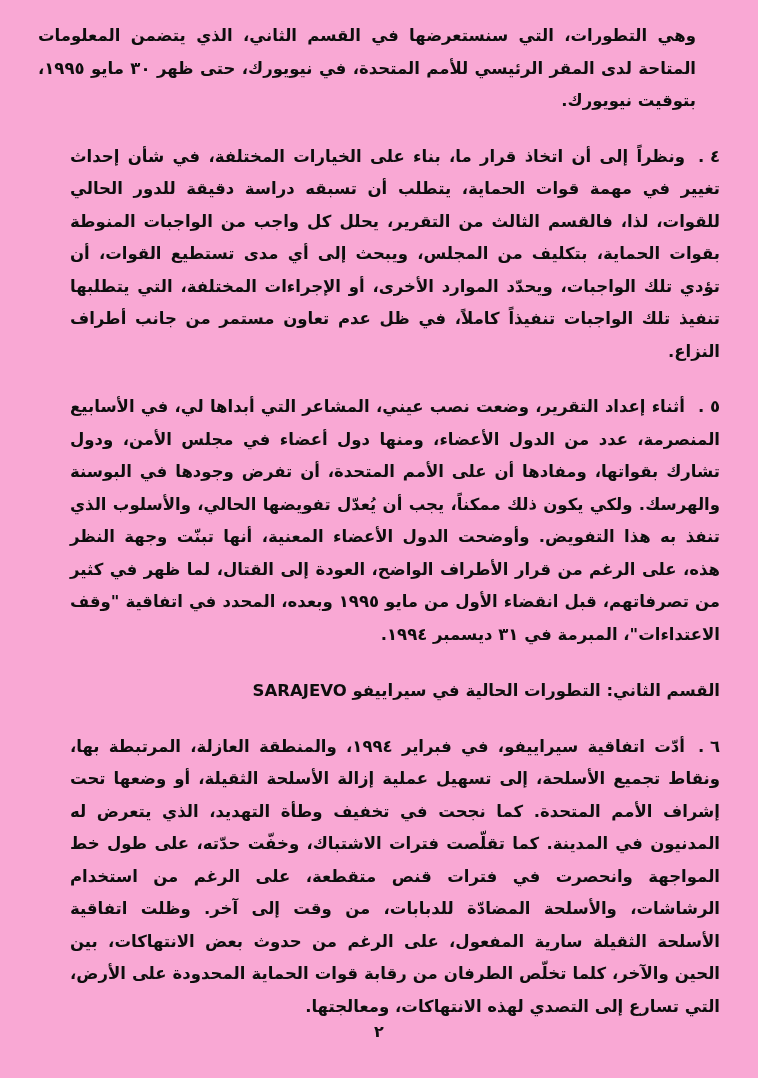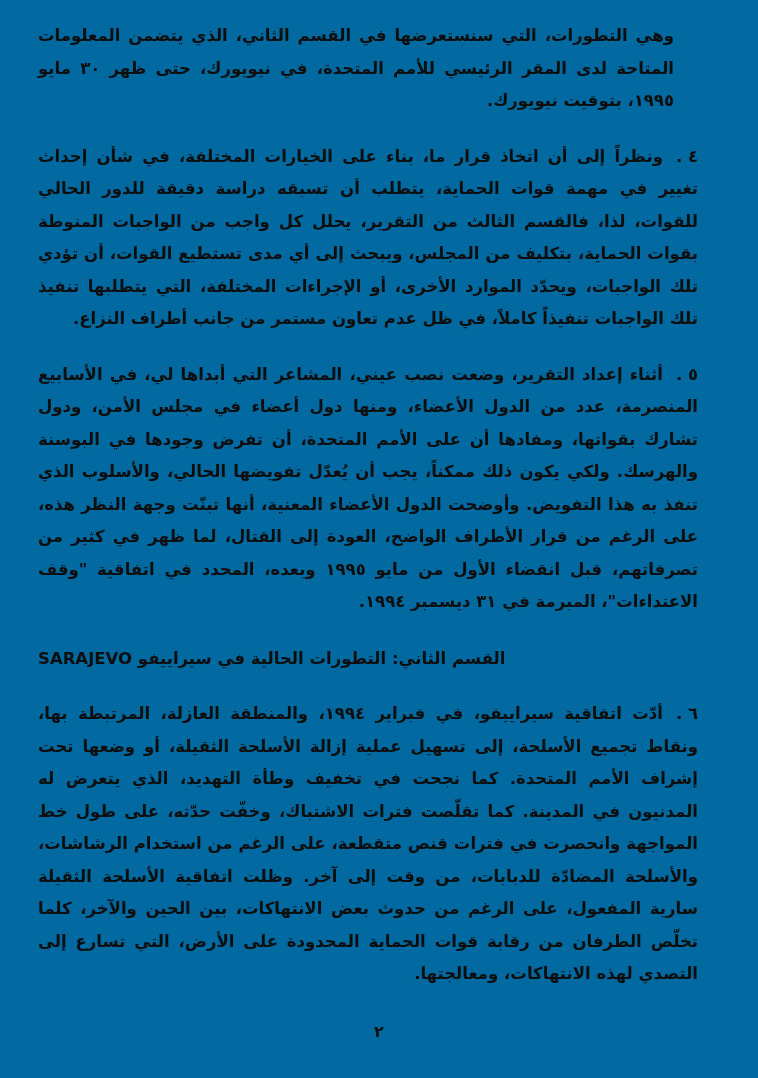--- a/index.html
+++ b/index.html
@@ -9,53 +9,54 @@
   }
   body {
     width: 758px;
     height: 1078px;
     font-family: "DejaVu Sans", sans-serif;
   }
   .page {
     position: relative;
     width: 758px;
     height: 1078px;
-    background: #0369a1;
+    background: #f9a8d4;
     box-sizing: border-box;
-    padding: 20px 60px 0 38px;
+    padding: 20px 38px 0 38px;
     overflow: hidden;
   }
   .doc {
     direction: rtl;
     unicode-bidi: embed;
     color: #0e0e0e;
     font-weight: bold;
     font-size: 16.5px;
     line-height: 32.5px;
     text-align: justify;
     text-justify: inter-word;
   }
   p { margin: 0; }
   .intro {
     margin-right: 24px;
   }
   .para {
     margin-top: 23px;
+    margin-left: 32px;
   }
   .subpara {
     text-indent: 26px;
   }
   .num {
     display: inline-block;
     margin-left: 13px;
     white-space: nowrap;
   }
   .heading {
     margin-top: 24px;
-    text-align: left;
+    text-align: right;
     text-indent: 0;
   }
   .pagenum {
     position: absolute;
     left: 0;
     right: 0;
     top: 1022px;
     text-align: center;
     direction: rtl;
     color: #0e0e0e;

